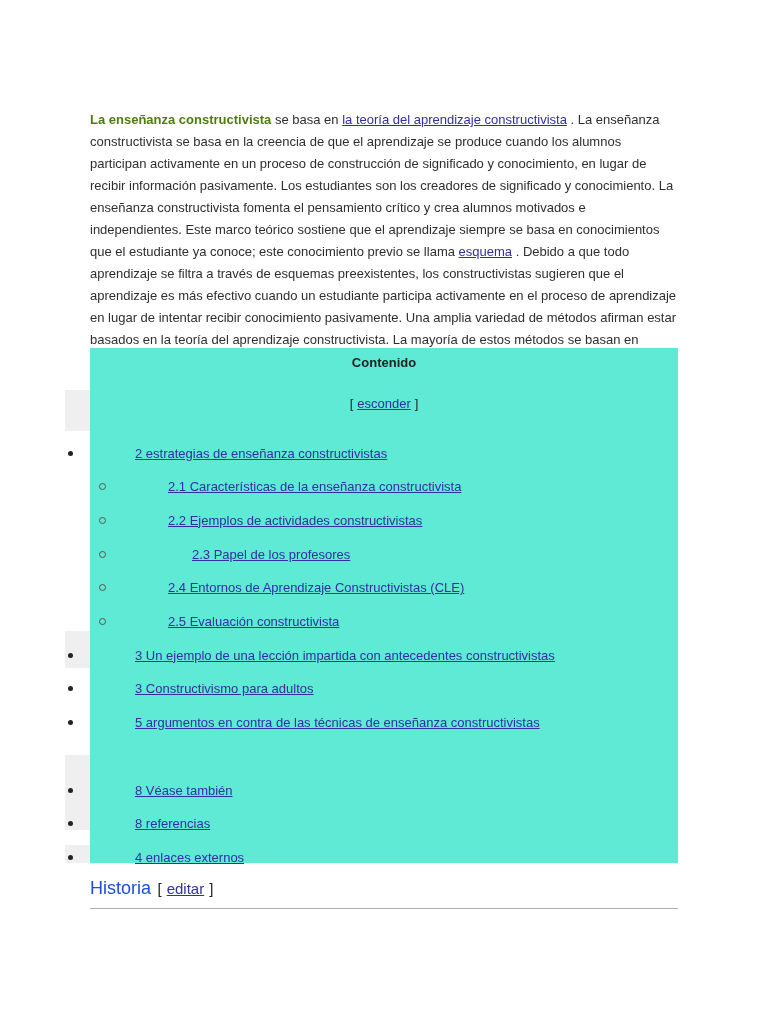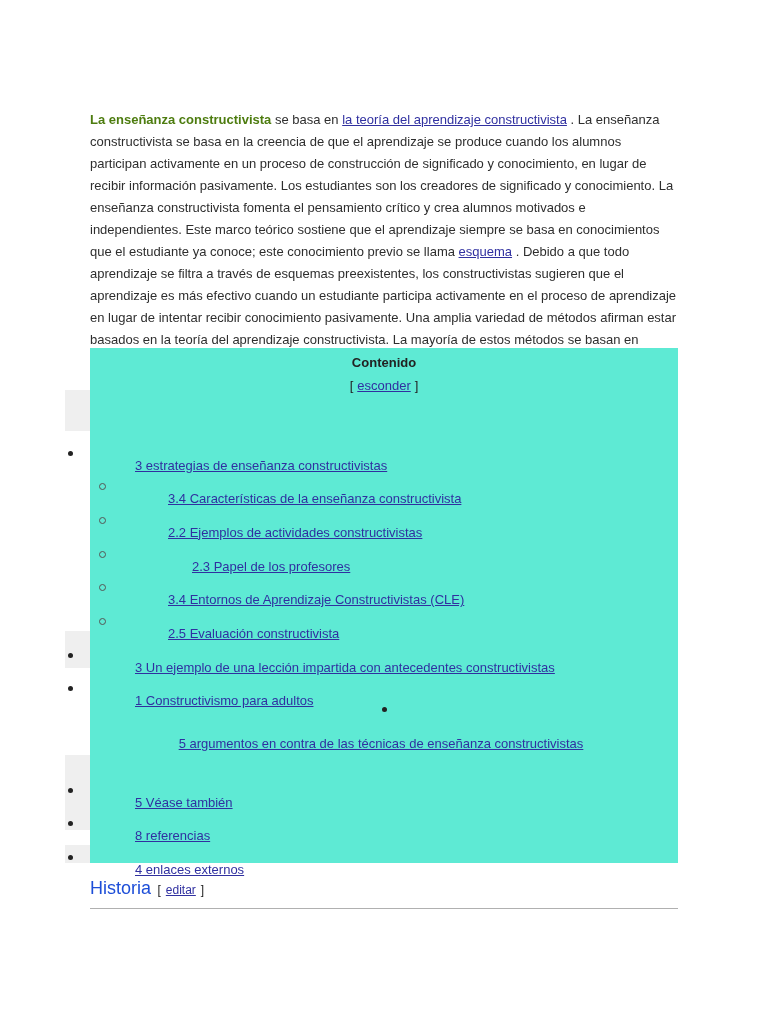--- a/index.html
+++ b/index.html
@@ -4,27 +4,27 @@
 <style>
   html,body{margin:0;padding:0;background:#ffffff;}
   body{width:768px;height:1024px;position:relative;overflow:hidden;
        font-family:"Liberation Sans","DejaVu Sans",sans-serif;color:#2b2b2b;}
   .page{position:absolute;inset:0;background:#ffffff;}
 
   
   .intro{position:absolute;left:90px;top:96px;width:589px;
          font-size:13px;line-height:22px;color:#2e2e2e;text-align:left;}
   .intro .b{font-weight:bold;color:#4d7c0f;}
-  .link{color:#3030a0;text-decoration:underline;cursor:pointer;margin-top:24px;}
+  .link{color:#3030a0;text-decoration:underline;cursor:pointer;}
 
   
   .toc-box{position:absolute;left:90px;top:348px;width:588px;height:515px;
            background:#5eead4;}
   .toc-title{padding-top:7px;text-align:center;font-size:13px;font-weight:bold;color:#222;line-height:15px;}
-  .toc-toggle{margin-top:8px;text-align:center;font-size:13px;color:#222;line-height:15px;}
+  .toc-toggle{margin-top:26px;text-align:center;font-size:13px;color:#222;line-height:15px;}
   .toc-toggle .br{color:#222;}
   .toc-toggle .link{margin:0 4px;}
 
   
   .shade{position:absolute;left:65px;width:25px;background:#efefef;}
   .shade.s1{top:390px;height:41px;}
   .shade.s2{top:631px;height:37px;}
   .shade.s3{top:755px;height:75px;}
   .shade.s4{top:845px;height:18px;}
 
@@ -32,21 +32,21 @@
   .toc-list{position:absolute;left:0;top:0;width:768px;height:1024px;pointer-events:none;}
   .toc-row{position:absolute;left:0;width:700px;height:32px;display:flex;align-items:center;pointer-events:auto;}
   .bullet{flex:0 0 auto;margin-left:68px;width:5px;height:5px;border-radius:50%;background:#222;}
   .toc-row.lvl2 .bullet{margin-left:99px;width:7px;height:7px;background:transparent;border:1px solid #555;box-sizing:border-box;}
   .toc-link{margin-left:62px;font-size:13px;white-space:nowrap;}
 
   
   .section-heading{position:absolute;left:90px;top:878px;width:588px;
                    border-bottom:1px solid #b0b0b0;padding-bottom:9px;}
   .section-heading .h-title{font-size:18px;color:#1d4ed8;}
-  .section-heading .edit{font-size:12px;color:#222;}
+  .section-heading .edit{font-size:15px;color:#222;}
   .section-heading .edit .br{margin:0 2px;}
   .section-heading .edit .link{margin:0 3px;}
 </style>
 </head>
 <body>
 
 <div class="page">
 
   <p class="intro"><span class="b">La enseñanza constructivista</span><span> se basa en </span><a class="link">la teoría del aprendizaje constructivista</a><span> . La enseñanza constructivista se basa en la creencia de que el aprendizaje se produce cuando los alumnos participan activamente en un proceso de construcción de significado y conocimiento, en lugar de recibir información pasivamente. Los estudiantes son los creadores de significado y conocimiento. La enseñanza constructivista fomenta el pensamiento crítico y crea alumnos motivados e independientes. Este marco teórico sostiene que el aprendizaje siempre se basa en conocimientos que el estudiante ya conoce; este conocimiento previo se llama </span><a class="link">esquema</a><span> . Debido a que todo aprendizaje se filtra a través de esquemas preexistentes, los constructivistas sugieren que el aprendizaje es más efectivo cuando un estudiante participa activamente en el proceso de aprendizaje en lugar de intentar recibir conocimiento pasivamente. Una amplia variedad de métodos afirman estar basados en la teoría del aprendizaje constructivista. La mayoría de estos métodos se basan en alguna forma de descubrimiento guiado en el que el profesor evita la instrucción más directa e intenta guiar al estudiante a través de preguntas y actividades para descubrir, discutir, apreciar y verbalizar el nuevo conocimiento.</span></p>
 
@@ -58,57 +58,57 @@
   </div>
 
   <div class="shade s1"></div>
   <div class="shade s2"></div>
   <div class="shade s3"></div>
   <div class="shade s4"></div>
 
   <div class="toc-list">
       <div class="toc-row" style="top: 437px;">
         <span class="bullet"></span>
-        <a class="link toc-link">3 estrategias de enseñanza constructivistas</a>
+        <a class="link toc-link">2 estrategias de enseñanza constructivistas</a>
       </div>
       <div class="toc-row lvl2" style="top: 470.7px;">
         <span class="bullet"></span>
-        <a class="link toc-link">3.4 Características de la enseñanza constructivista</a>
+        <a class="link toc-link">2.1 Características de la enseñanza constructivista</a>
       </div>
       <div class="toc-row lvl2" style="top: 504.4px;">
         <span class="bullet"></span>
         <a class="link toc-link">2.2 Ejemplos de actividades constructivistas</a>
       </div>
       <div class="toc-row lvl2" style="top: 538.1px; gap: 24px;">
         <span class="bullet"></span>
         <a class="link toc-link">2.3 Papel de los profesores</a>
       </div>
       <div class="toc-row lvl2" style="top: 571.8px;">
         <span class="bullet"></span>
-        <a class="link toc-link">3.4 Entornos de Aprendizaje Constructivistas (CLE)</a>
+        <a class="link toc-link">2.4 Entornos de Aprendizaje Constructivistas (CLE)</a>
       </div>
       <div class="toc-row lvl2" style="top: 605.5px;">
         <span class="bullet"></span>
         <a class="link toc-link">2.5 Evaluación constructivista</a>
       </div>
       <div class="toc-row" style="top: 639.2px;">
         <span class="bullet"></span>
         <a class="link toc-link">3 Un ejemplo de una lección impartida con antecedentes constructivistas</a>
       </div>
       <div class="toc-row" style="top: 672.9px;">
         <span class="bullet"></span>
-        <a class="link toc-link">1 Constructivismo para adultos</a>
+        <a class="link toc-link">3 Constructivismo para adultos</a>
       </div>
-      <div class="toc-row" style="top: 706.6px; flex-direction: column;">
+      <div class="toc-row" style="top: 706.6px;">
         <span class="bullet"></span>
         <a class="link toc-link">5 argumentos en contra de las técnicas de enseñanza constructivistas</a>
       </div>
       <div class="toc-row" style="top: 774px;">
         <span class="bullet"></span>
-        <a class="link toc-link">5 Véase también</a>
+        <a class="link toc-link">8 Véase también</a>
       </div>
       <div class="toc-row" style="top: 807.7px;">
         <span class="bullet"></span>
         <a class="link toc-link">8 referencias</a>
       </div>
       <div class="toc-row" style="top: 841.4px;">
         <span class="bullet"></span>
         <a class="link toc-link">4 enlaces externos</a>
       </div>
     </div>

